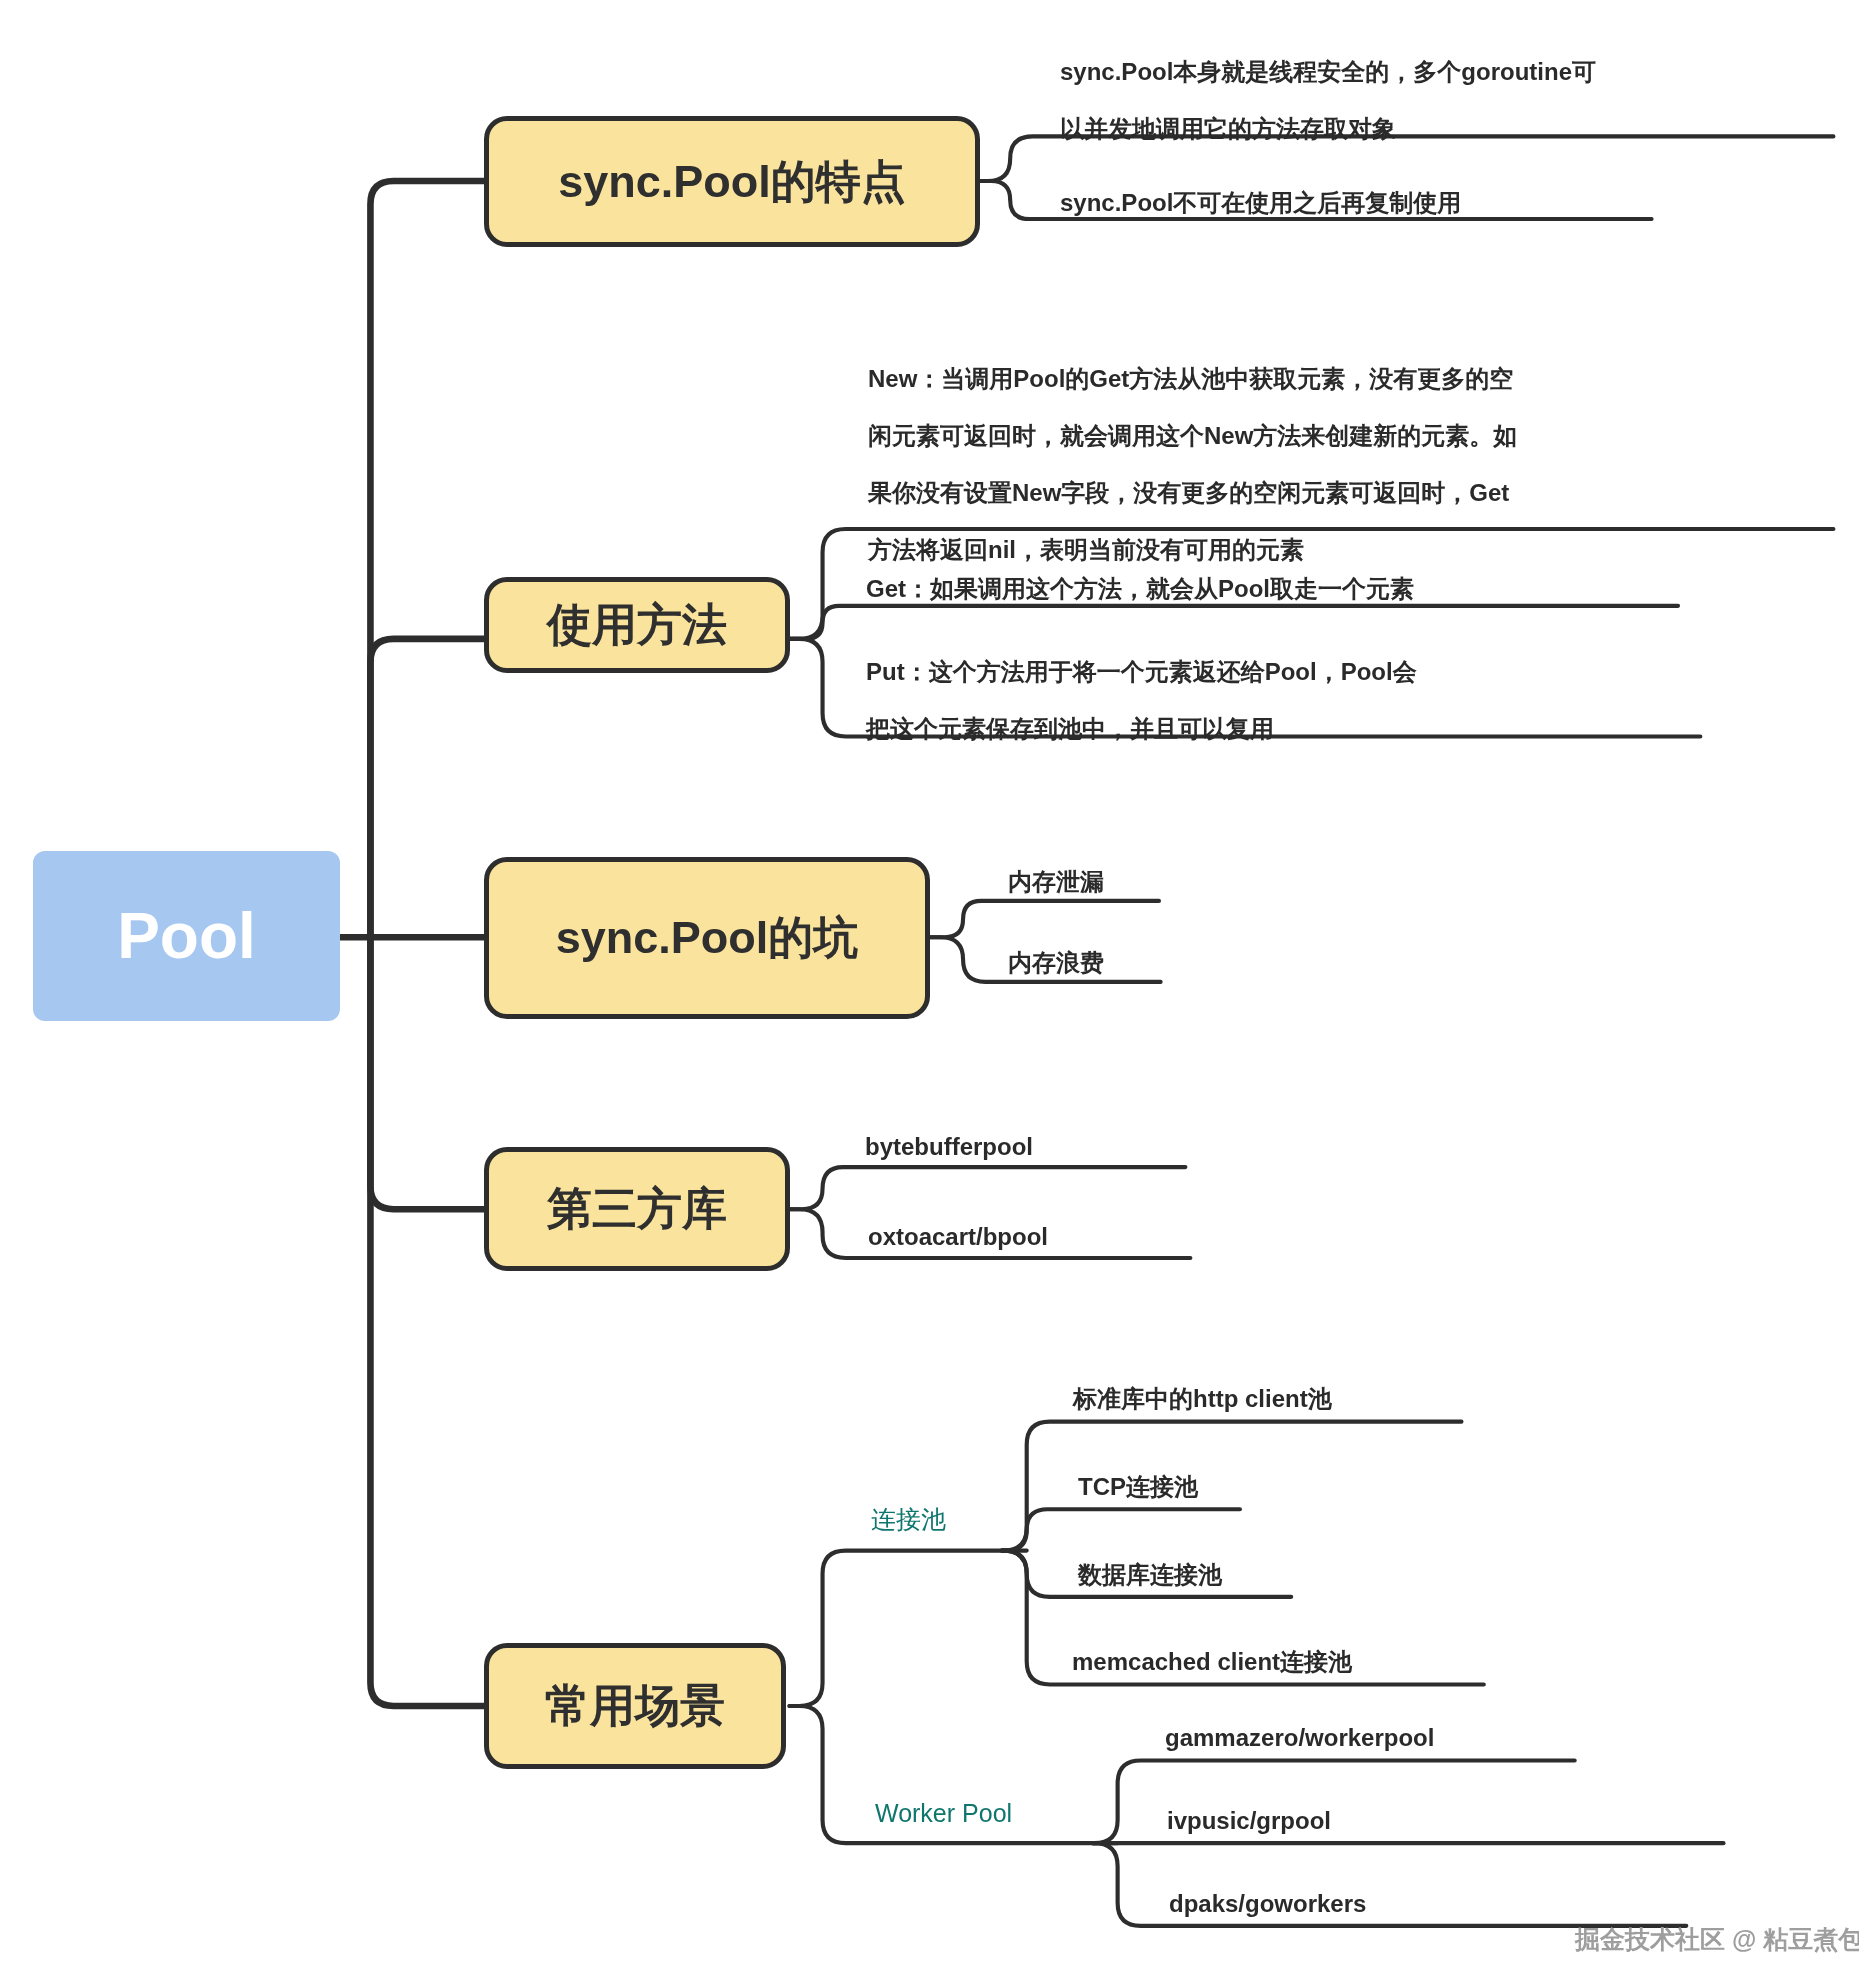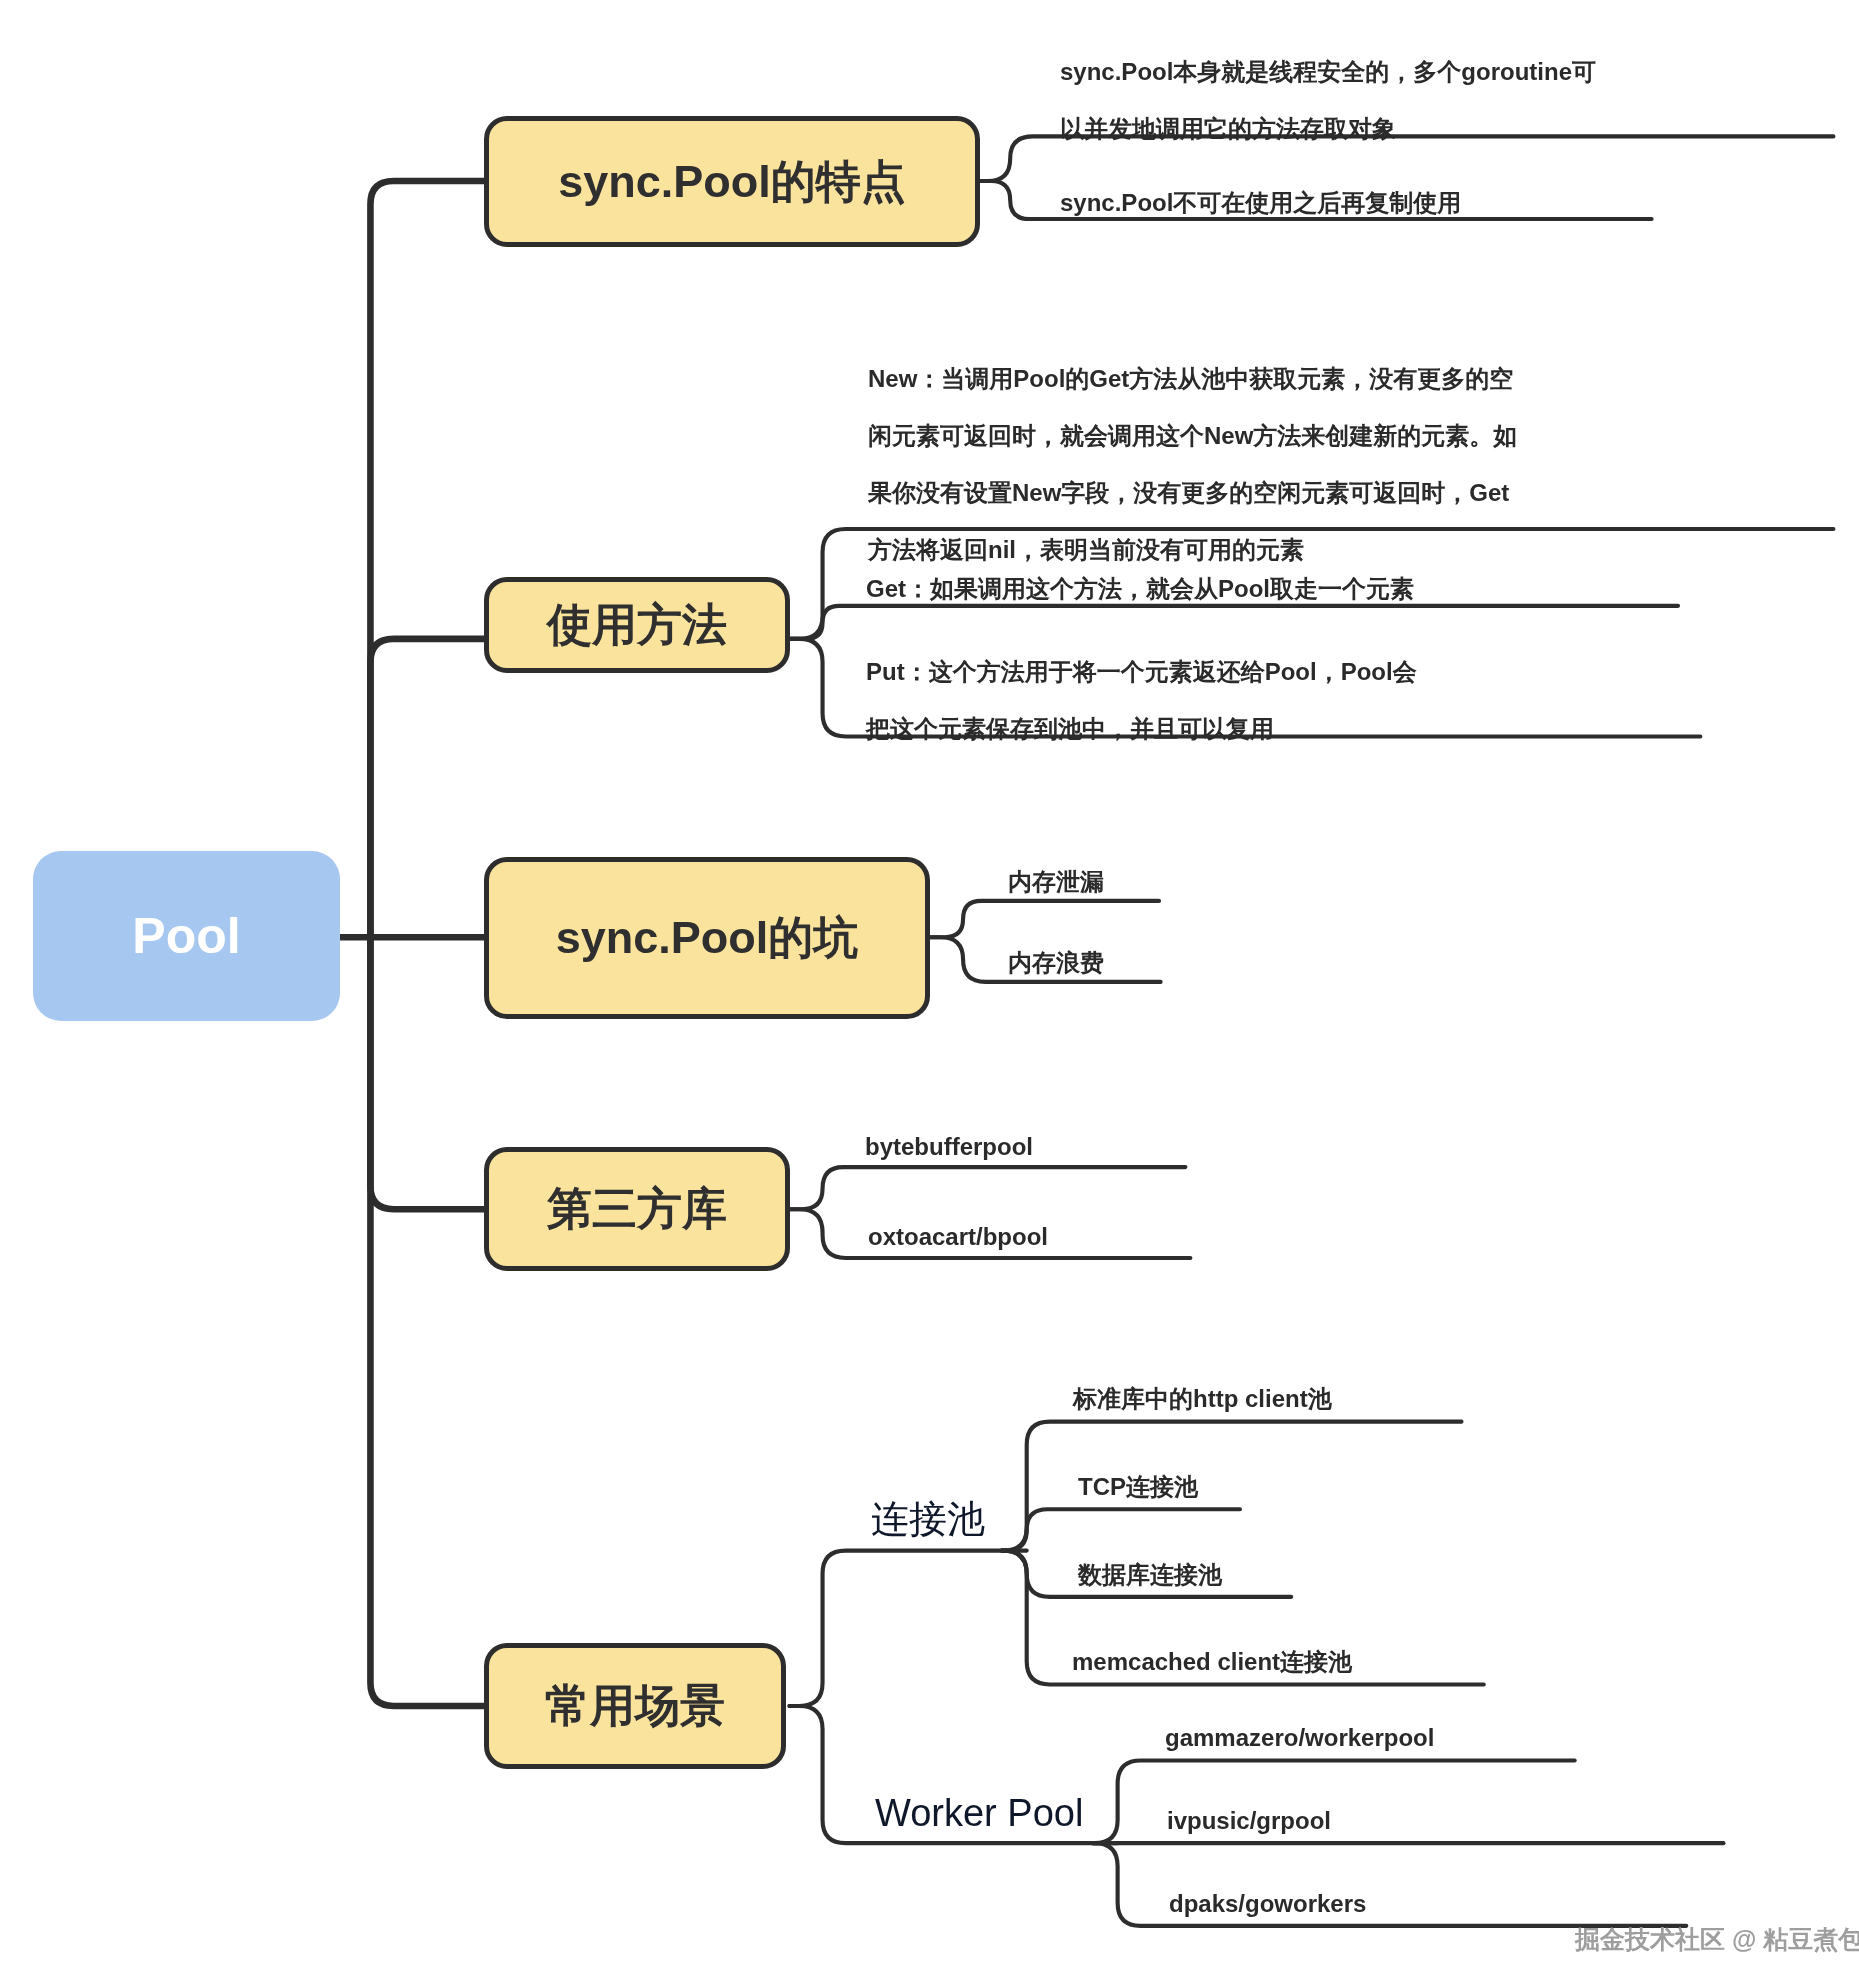--- a/index.html
+++ b/index.html
@@ -30,41 +30,41 @@
     color: #2F2F2F;
     white-space: nowrap;
   }
   .root-topic {
     position: absolute;
     display: flex;
     align-items: center;
     justify-content: center;
     background: #A6C7EF;
     border: none;
-    border-radius: 28px;
+    border-radius: 12px;
     box-sizing: border-box;
     font-weight: 700;
-    font-size: 50px;
+    font-size: 64px;
     color: #FFFFFF;
     white-space: nowrap;
   }
   .leaf {
     position: absolute;
     font-size: 24px;
     line-height: 57px;
     font-weight: 700;
     color: #2A2A2A;
     white-space: pre-line;
   }
   .sublabel {
     position: absolute;
-    font-size: 38px;
+    font-size: 25px;
     line-height: 43px;
     font-weight: 500;
-    color: #0f172a;
+    color: #0f766e;
     white-space: nowrap;
   }
   .watermark {
     position: absolute;
     left: 1575px; top: 1923px;
     font-size: 25px;
     font-weight: 700;
     color: #9E9E9E;
     text-shadow: 1.7px 1.7px 0 #ffffff;
     white-space: nowrap;

